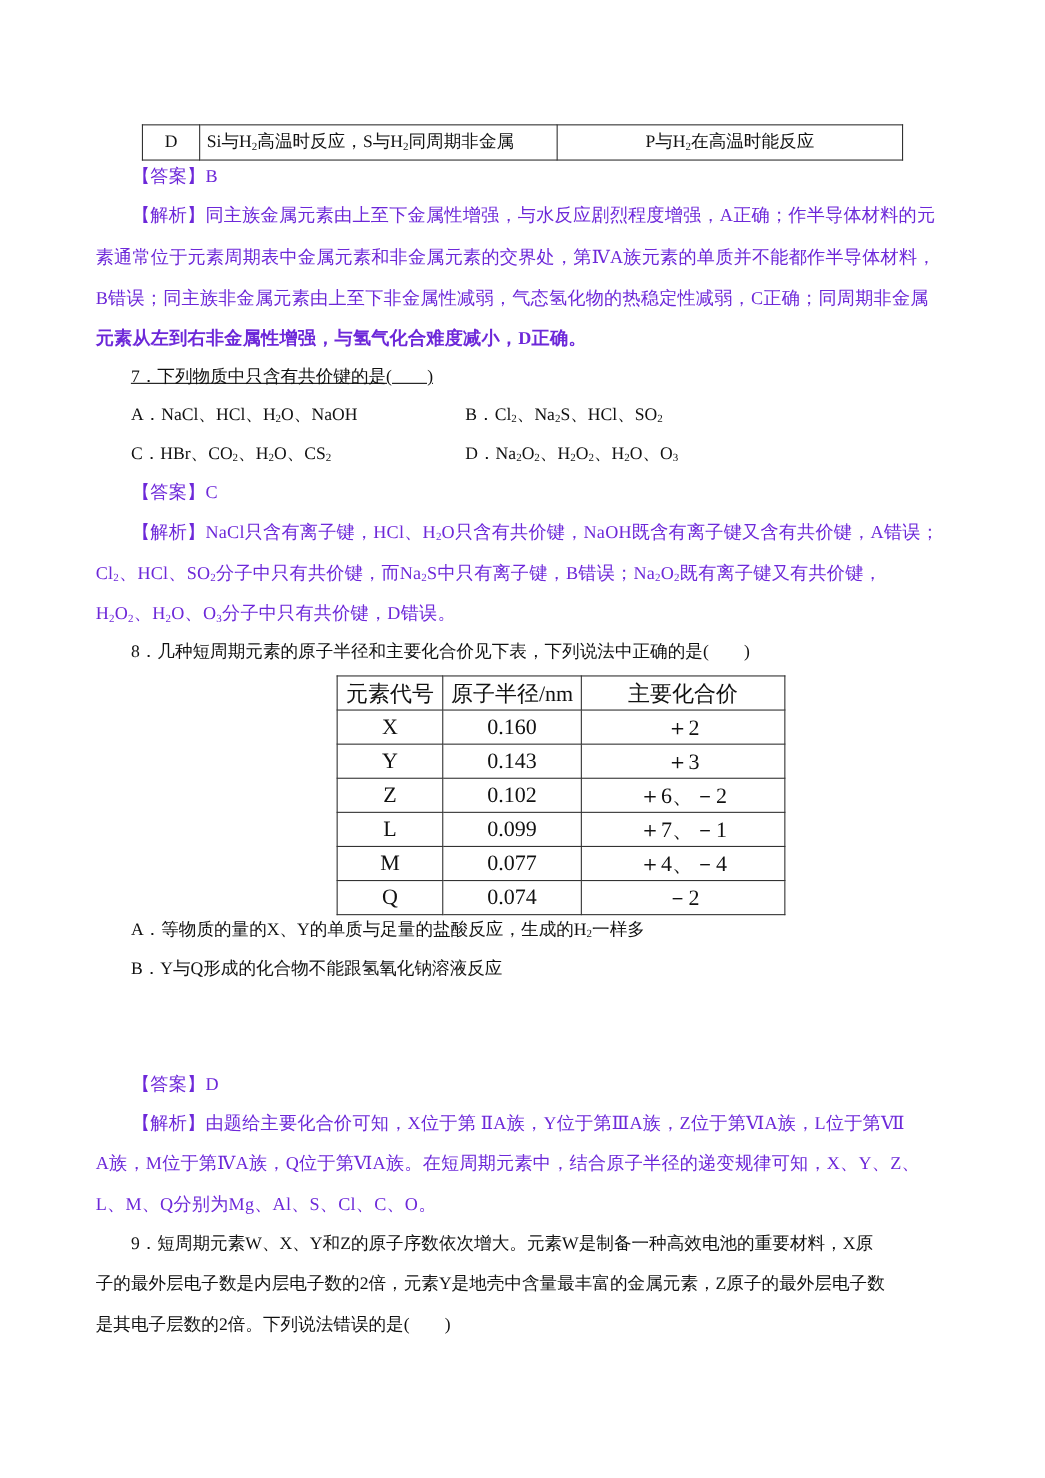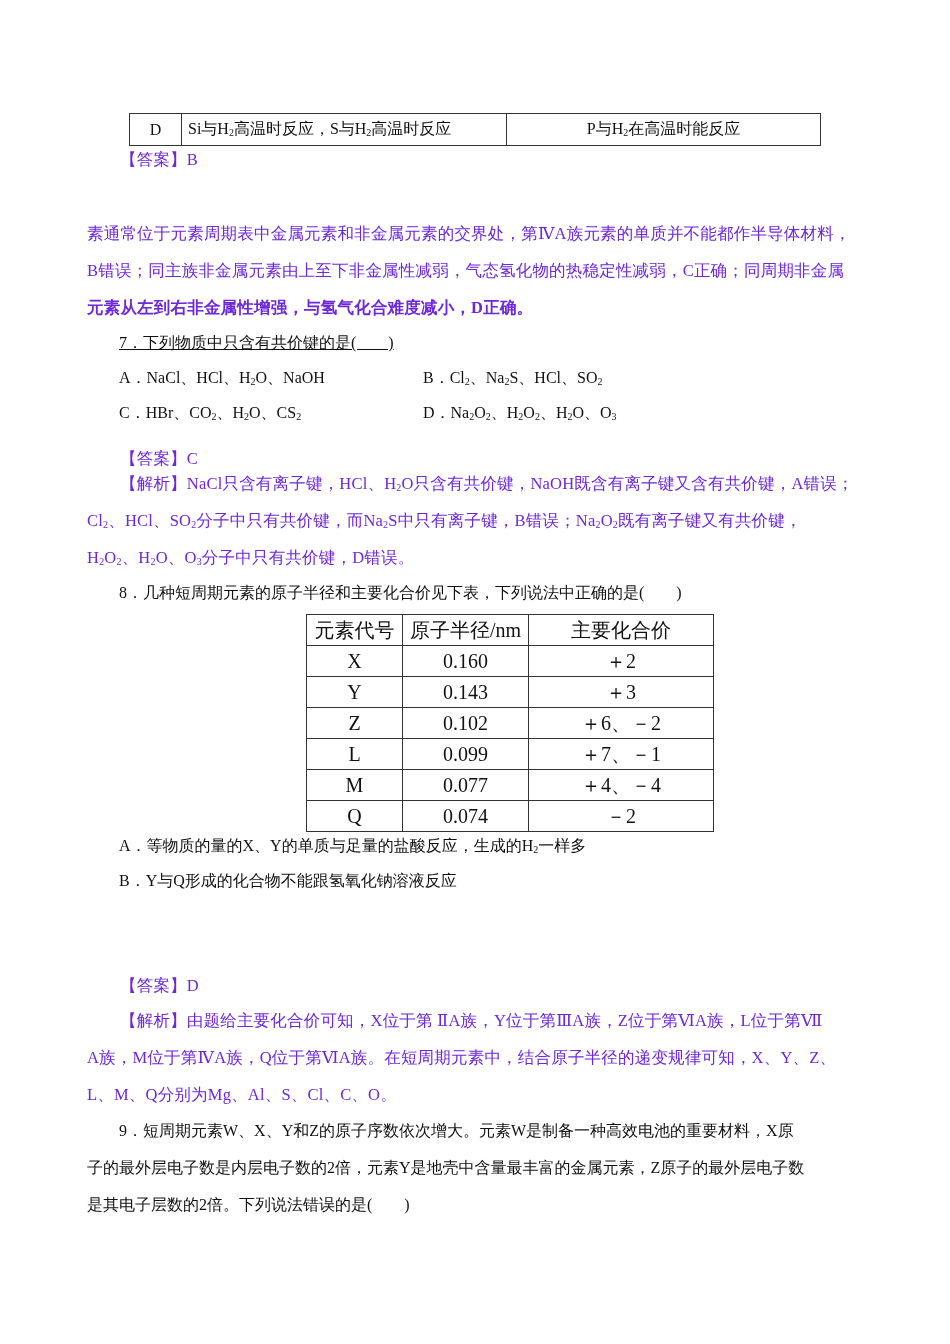--- a/index.html
+++ b/index.html
@@ -30,50 +30,53 @@
 </head>
 <body>
 
 <div class="page">
 
   <table class="top-table">
     <tbody>
         <tr>
       <td style="width:51px;text-align:center;">D</td>
       <td style="width:318px;padding-left:6px;">
-        <span>Si与H</span><sub>2</sub><span>高温时反应，S与H</span><sub>2</sub><span>高温时反应</span>
+        <span>Si与H</span><sub>2</sub><span>高温时反应，S与H</span><sub>2</sub><span>同周期非金属</span>
       </td>
       <td style="text-align:center;">
         <span>P与H</span><sub>2</sub><span>在高温时能反应</span>
       </td>
     </tr>
   </tbody>
     </table>
 
   <div class="abs redline" style="left:120px;top:150px;">
     <span>【答案】</span><span>B</span>
+  </div>
+  <div class="abs redline" style="left:120px;top:186px;">
+    <span>【解析】</span><span>同主族金属元素由上至下金属性增强，与水反应剧烈程度增强，A正确；作半导体材料的元</span>
   </div>
   <div class="abs redline" style="left:87px;top:224px;">素通常位于元素周期表中金属元素和非金属元素的交界处，第ⅣA族元素的单质并不能都作半导体材料，</div>
   <div class="abs redline" style="left:87px;top:261px;">B错误；同主族非金属元素由上至下非金属性减弱，气态氢化物的热稳定性减弱，C正确；同周期非金属</div>
   <div class="abs redline" style="left:87px;top:298px;font-weight:bold;">元素从左到右非金属性增强，与氢气化合难度减小，D正确。</div>
 
   <div class="abs line" style="left:119px;top:333px;text-decoration:underline;">7．下列物质中只含有共价键的是(　　)</div>
   <div class="abs line" style="left:119px;top:368px;">
     <span>A．NaCl、HCl、H</span><sub>2</sub><span>O、NaOH</span>
   </div>
   <div class="abs line" style="left:423px;top:368px;">
     <span>B．Cl</span><sub>2</sub><span>、Na</span><sub>2</sub><span>S、HCl、SO</span><sub>2</sub>
   </div>
   <div class="abs line" style="left:119px;top:403px;">
     <span>C．HBr、CO</span><sub>2</sub><span>、H</span><sub>2</sub><span>O、CS</span><sub>2</sub>
   </div>
   <div class="abs line" style="left:423px;top:403px;">
     <span>D．Na</span><sub>2</sub><span>O</span><sub>2</sub><span>、H</span><sub>2</sub><span>O</span><sub>2</sub><span>、H</span><sub>2</sub><span>O、O</span><sub>3</sub>
   </div>
-  <div class="abs redline" style="left:120px;top:449px;text-align:center;">
+  <div class="abs redline" style="left:120px;top:438px;text-align:center;">
     <span>【答案】</span><span>C</span>
   </div>
   <div class="abs redline" style="left:120px;top:474px;">
     <span>【解析】</span><span>NaCl只含有离子键，HCl、H</span><sub>2</sub><span>O只含有共价键，NaOH既含有离子键又含有共价键，A错误；</span>
   </div>
   <div class="abs redline" style="left:87px;top:511px;">
     <span>Cl</span><sub>2</sub><span>、HCl、SO</span><sub>2</sub><span>分子中只有共价键，而Na</span><sub>2</sub><span>S中只有离子键，B错误；Na</span><sub>2</sub><span>O</span><sub>2</sub><span>既有离子键又有共价键，</span>
   </div>
   <div class="abs redline" style="left:87px;top:548px;">
     <span>H</span><sub>2</sub><span>O</span><sub>2</sub><span>、H</span><sub>2</sub><span>O、O</span><sub>3</sub><span>分子中只有共价键，D错误。</span>

